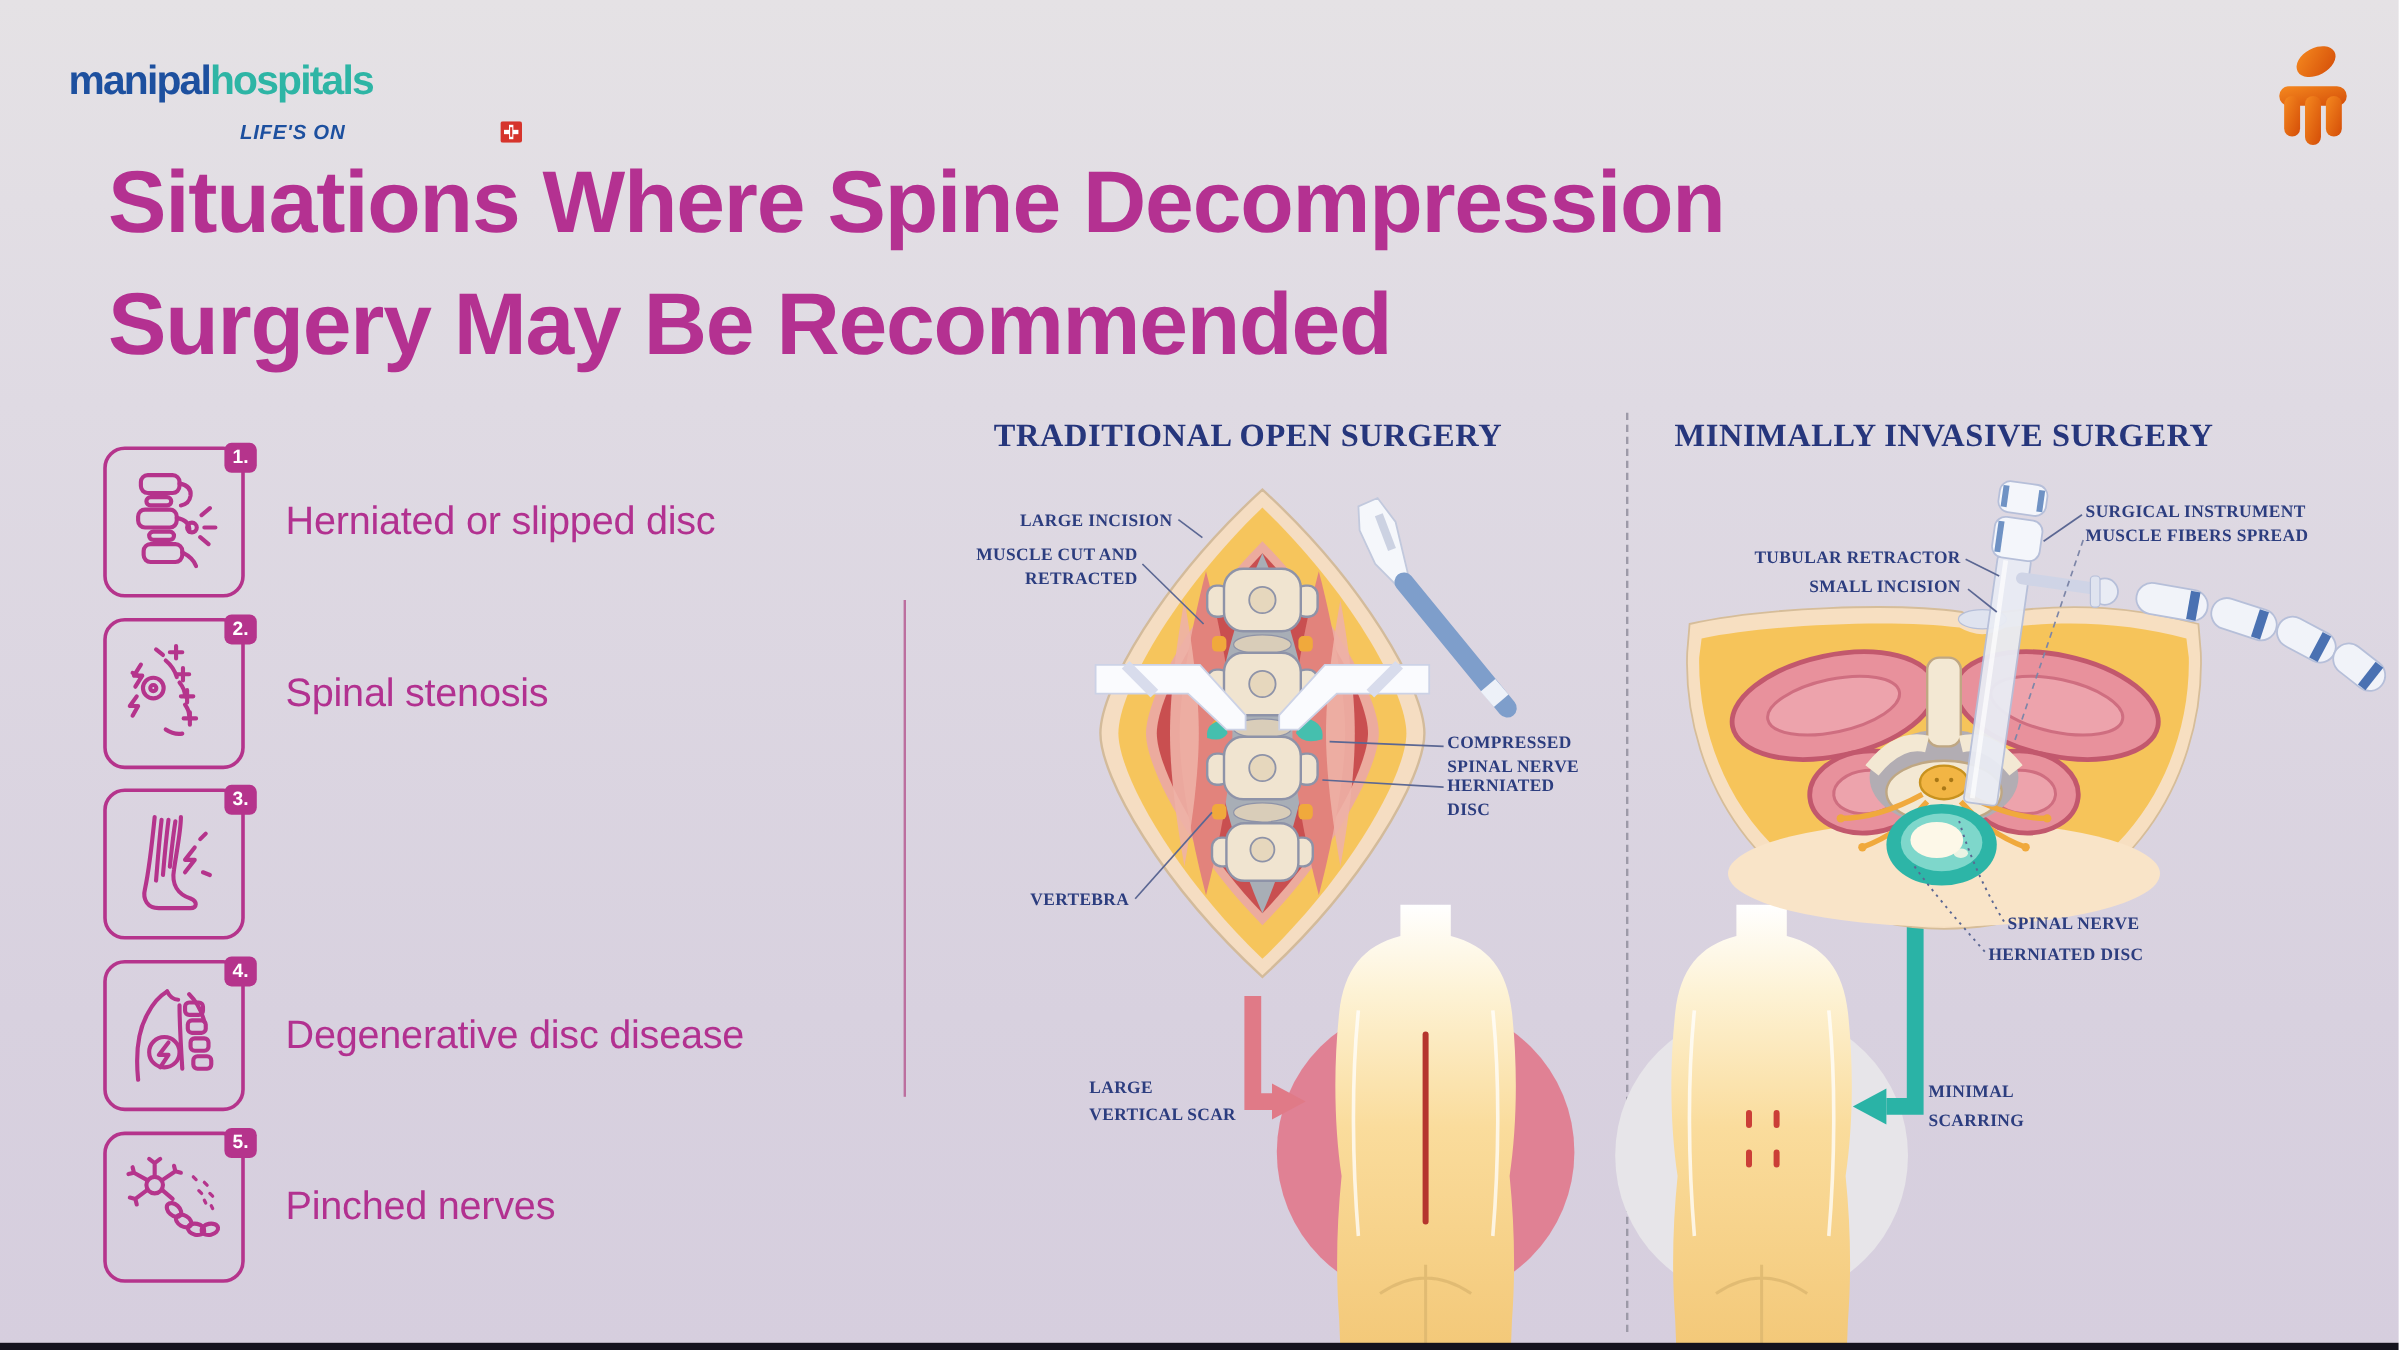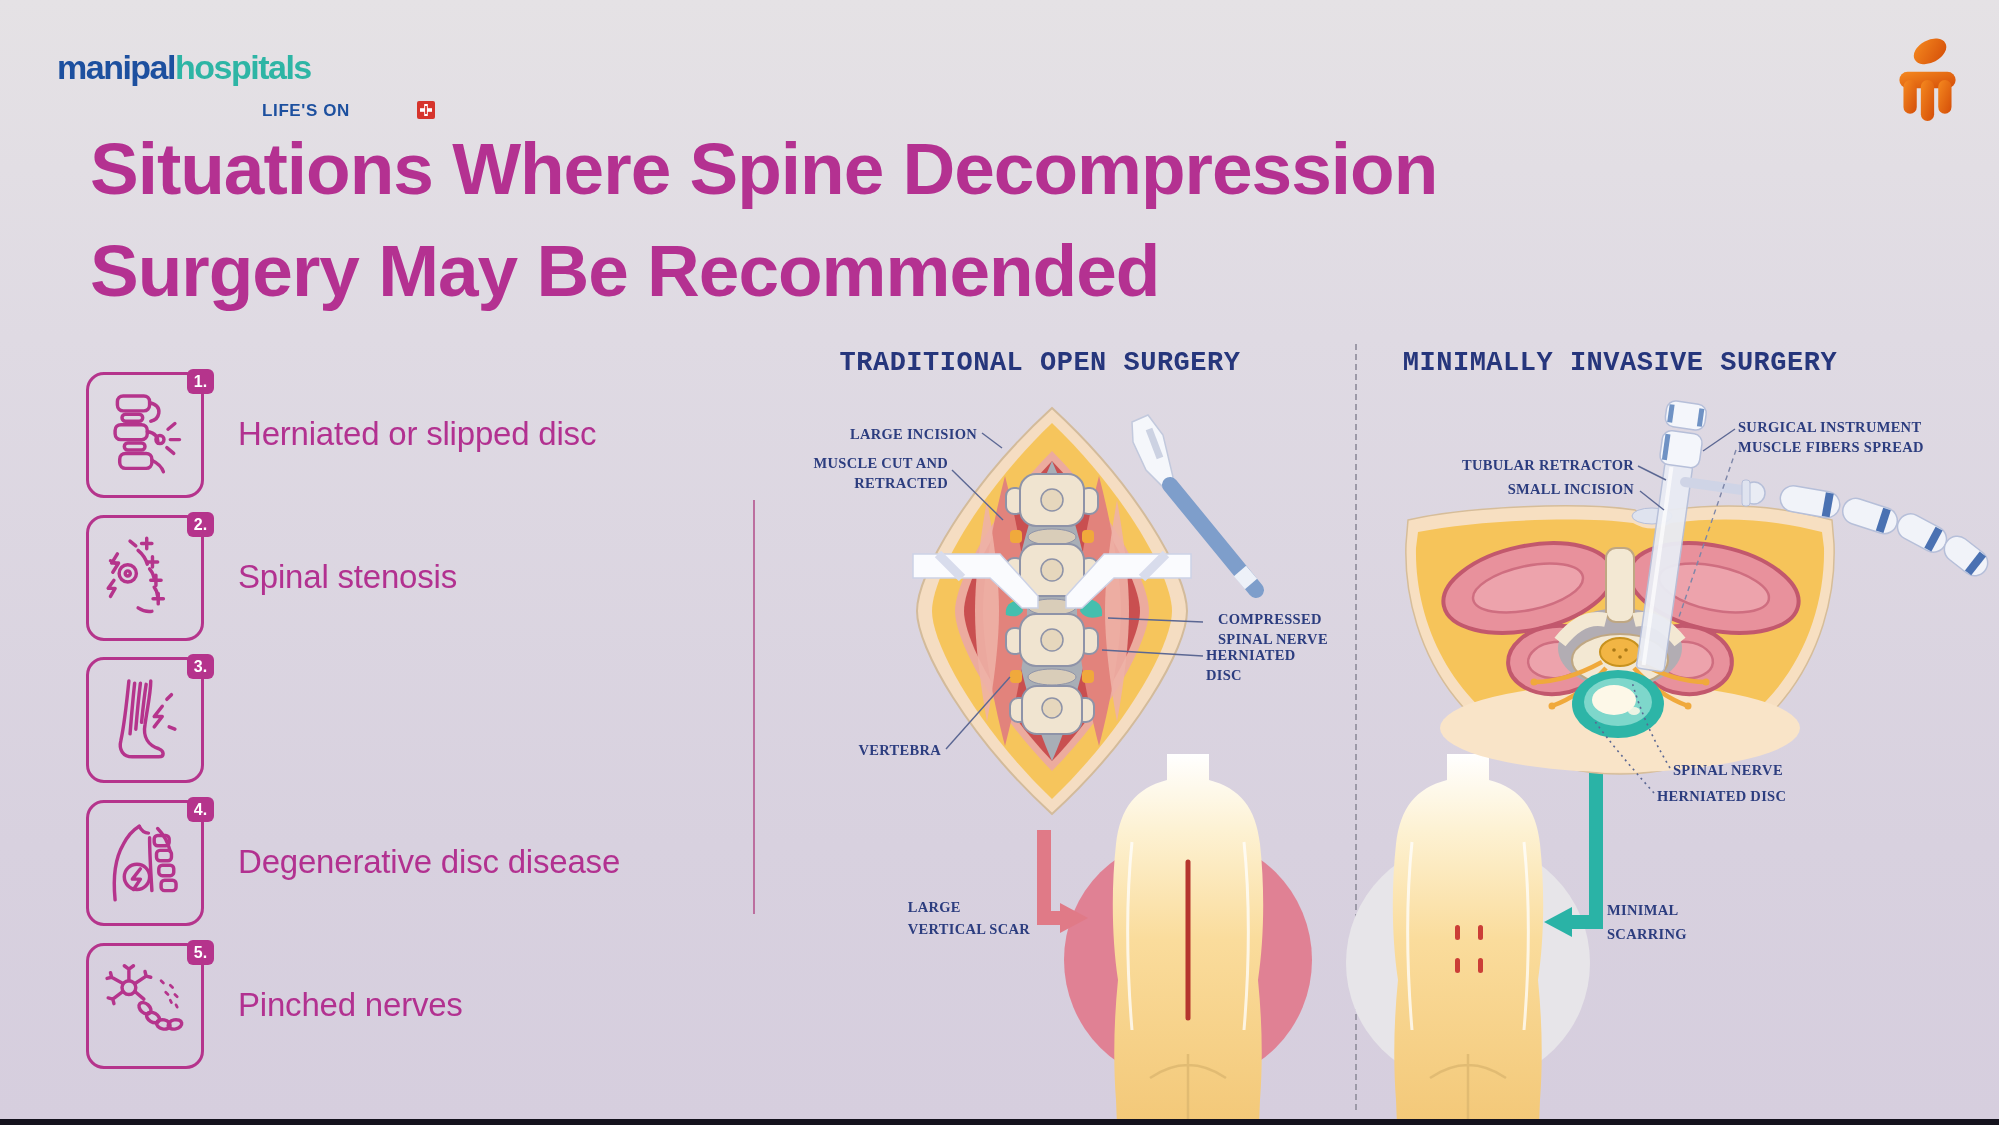--- a/index.html
+++ b/index.html
@@ -4,40 +4,40 @@
 <style>
   html,body{margin:0;padding:0;}
   #canvas{
     position:relative;width:1999px;height:1125px;overflow:hidden;
     background:linear-gradient(180deg,#e5e2e5 0%,#dfdae3 30%,#d8d1df 75%,#d6cede 100%);
     font-family:"Liberation Sans",sans-serif;
   }
   
   #logo-text{position:absolute;left:57px;top:42px;font-size:34px;font-weight:700;letter-spacing:-1.5px;line-height:50px;}
   #logo-text .p1{color:#1d509f;} #logo-text .p2{color:#2eb5a5;}
-  #logo-tagline{position:absolute;left:200px;top:101px;width:212px;text-align:center;font-size:17px;font-weight:700;color:#1d509f;letter-spacing:.6px;}
+  #logo-tagline{position:absolute;left:200px;top:101px;width:212px;text-align:left;font-size:17px;font-weight:700;color:#1d509f;letter-spacing:.6px;font-style:italic;}
   #logo-cross{position:absolute;left:417px;top:101px;width:18px;height:18px;}
   #brand-mark{position:absolute;left:1892px;top:36px;width:72px;height:90px;}
   
   #page-title{position:absolute;left:90px;top:118px;font-size:73px;line-height:102px;font-weight:700;letter-spacing:-1px;color:#b43191;}
   
   .cond-box{position:absolute;left:86px;width:118px;height:126px;border:3.5px solid #b5348c;border-radius:18px;box-sizing:border-box;display:flex;align-items:center;justify-content:center;}
   .cond-badge{position:absolute;left:187px;width:27px;height:25px;background:#b5348c;border-radius:6px;color:#fff;font-size:16px;font-weight:700;display:flex;align-items:center;justify-content:center;}
   .cond-label{position:absolute;left:238px;font-size:33px;color:#b23190;letter-spacing:-.2px;white-space:nowrap;}
   .cond-icon{width:84px;height:92px;}
   
   #pink-divider{position:absolute;left:753px;top:500px;width:2px;height:414px;background:#bc6f9f;}
   #dashed-divider{position:absolute;left:1355px;top:344px;height:766px;width:0;border-left:2px dashed #9d9aa8;}
   #footer-bar{position:absolute;left:0;bottom:0;width:1999px;height:6px;background:#14121d;}
   
-  .sheading{position:absolute;top:348px;transform:translateX(-50%);font-family:Liberation Mono, monospace;font-weight:700;font-size:27px;color:#26367c;letter-spacing:.5px;white-space:nowrap;}
+  .sheading{position:absolute;top:348px;transform:translateX(-50%);font-family:Liberation Serif, serif;font-weight:700;font-size:27px;color:#26367c;letter-spacing:.5px;white-space:nowrap;}
   .slabel{position:absolute;font-family:"Liberation Serif",serif;font-weight:700;font-size:14.5px;line-height:20px;color:#2c3d7f;letter-spacing:.3px;white-space:pre-line;}
   #lbl-large-incision{right:1022px;top:424px;text-align:right;}
   #lbl-muscle-cut{right:1051px;top:453px;text-align:right;}
-  #lbl-compressed{left:1206px;top:609px;margin-left:12px;}
+  #lbl-compressed{left:1206px;top:609px;}
   #lbl-tos-herniated{left:1206px;top:645px;}
   #lbl-vertebra{right:1058px;top:740px;text-align:right;}
   #lbl-scar{right:969px;top:896px;text-align:left;line-height:22px;}
   #lbl-surgical-instrument{left:1738px;top:417px;}
   #lbl-muscle-fibers{left:1738px;top:437px;}
   #lbl-tubular-retractor{right:365px;top:455px;text-align:right;}
   #lbl-small-incision{right:365px;top:479px;text-align:right;}
   #lbl-spinal-nerve{left:1673px;top:760px;}
   #lbl-mis-herniated{left:1657px;top:786px;}
   #lbl-minimal-scarring{left:1607px;top:898px;line-height:24px;}

